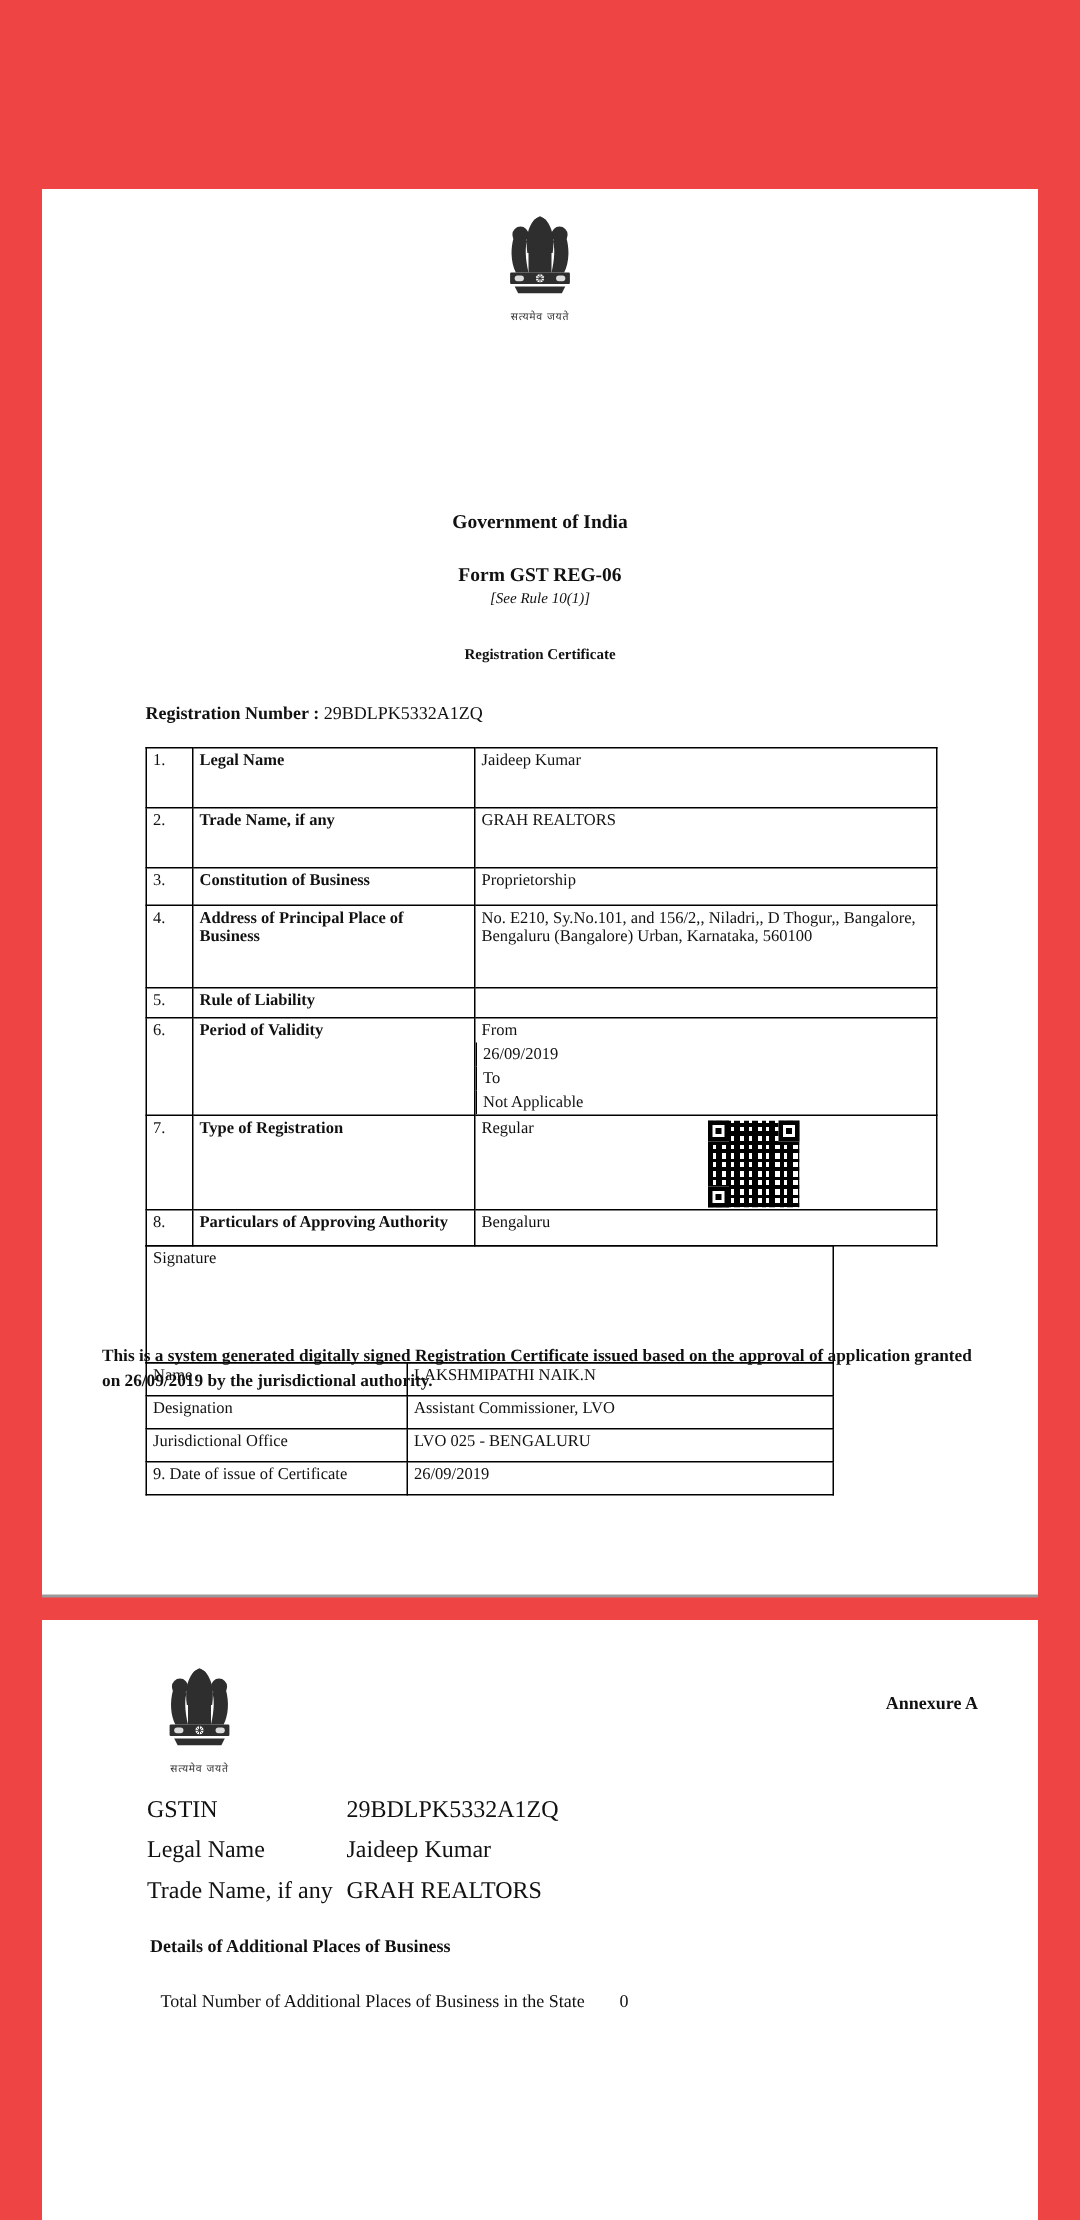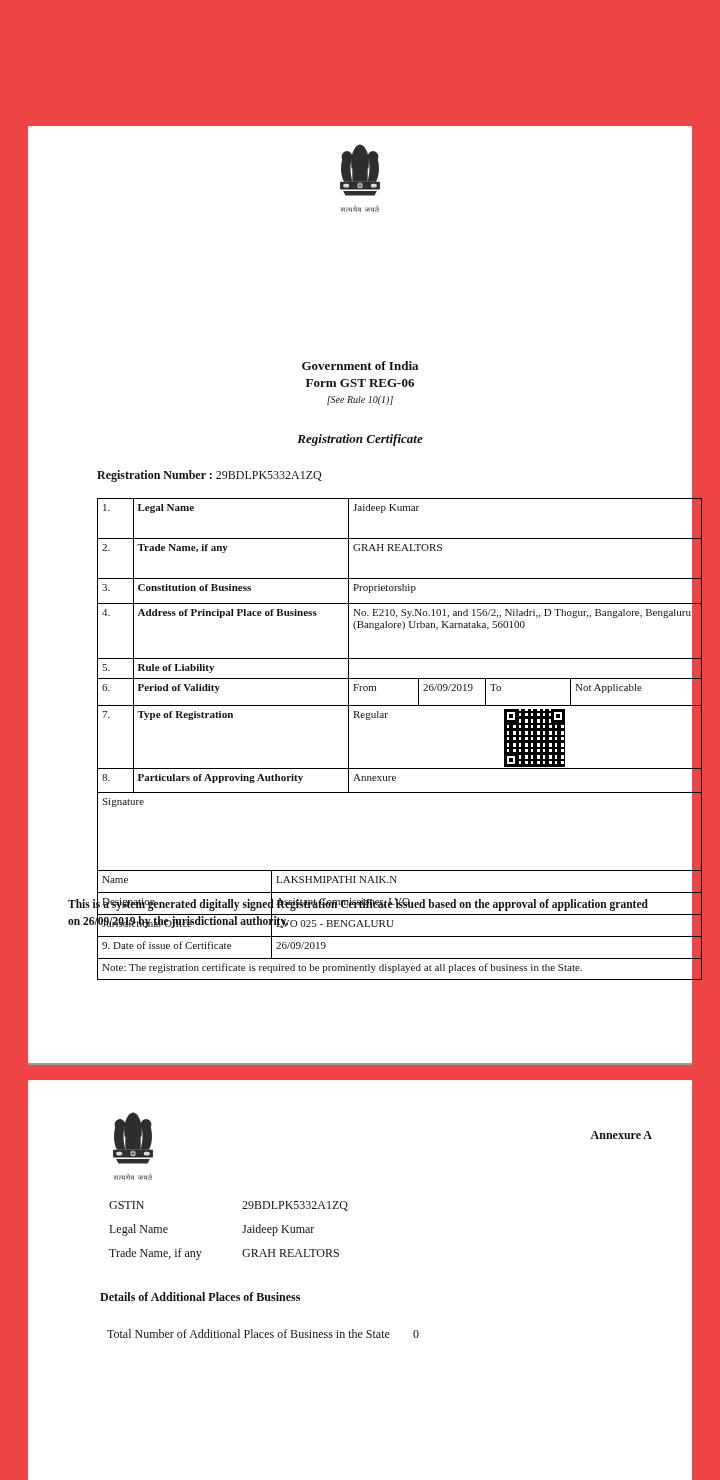--- a/index.html
+++ b/index.html
@@ -13,40 +13,40 @@
   .page2 { top:1080px; height:400px; }
 
   
   .emblem { position:absolute; text-align:center; }
   .emblem-p1 { left:50%; top:16px; transform:translateX(-50%); width:70px; }
   .emblem-p2 { left:70px; top:30px; width:70px; }
   .motto { font-family:"DejaVu Sans",sans-serif; font-size:7px; color:#333; margin-top:1px; letter-spacing:0.5px; white-space:nowrap; }
 
   
   .cline { position:absolute; left:0; width:100%; text-align:center; }
-  .hdr-gov   { top:232px; font-size:13px; font-weight:bold; }
+  .hdr-gov   { top:214px; font-size:13px; font-weight:bold; }
   .hdr-form  { top:249px; font-size:13px; font-weight:bold; }
   .hdr-rule  { top:268px; font-size:10px; font-style:italic; }
-  .hdr-title { top:305px; font-size:13px; font-weight:bold;font-style:italic; }
+  .hdr-title { top:305px; font-size:10px; font-weight:bold; }
   .regline { position:absolute; left:69px; top:342px; font-size:12px; }
   .regline .lbl { font-weight:bold; }
 
   
   .tables { position:absolute; left:69px; top:372px; width:527px; }
-  table { border-collapse:collapse; table-layout:fixed; width:605px; }
+  table { border-collapse:collapse; table-layout:fixed; width:459px; }
   td { border:1px solid #000; vertical-align:top; font-size:11px; padding:2px 4px; overflow:hidden; }
   .t2, .t3, .t4 { margin-top:-1px; }
   .c-num { width:31px; }
   .c-label { width:188px; font-weight:bold; }
   .c-value { width:308px; }
   .r1 td { height:40px; } .r2 td { height:40px; } .r3 td { height:25px; }
   .r4 td { height:55px; } .r5 td { height:20px; } .r6 td { height:27px; }
   .r7 td { height:63px; } .r8 td { height:24px; }
   .pv-cell { padding:0; }
-  .pv { display:flex; height:100%; }
+  .pv { display:flex; height:100%;flex-direction:column; }
   .pv span { display:block; padding:2px 4px; height:100%; }
   .pv .pv1 { width:69px; }
   .pv .pv2 { width:67px; border-left:1px solid #000; }
   .pv .pv3 { width:85px; border-left:1px solid #000; }
   .pv .pv4 { width:87px; border-left:1px solid #000; }
   .cell-rel { position:relative; }
 
   
   .qr { position:absolute; left:155px; top:3px; width:61px; height:58px;
         background:
@@ -60,22 +60,22 @@
   .sig td { height:78px; }
   .t3 .o-label { width:174px; }
   .t3 td { height:22px; }
   .t4 td { height:21px; }
 
   .footer { position:absolute; left:40px; top:770px; width:588px;
             font-size:11.5px; font-weight:bold; line-height:17px; }
 
   
   .annexure { position:absolute; right:40px; top:48px; font-size:12px; font-weight:bold;margin-left:17px; }
-  .fields { position:absolute; left:81px; top:118px; display:grid;
-            grid-template-columns:133px auto; row-gap:9px; font-size:12px; }
+  .fields { position:absolute; left:70px; top:118px; display:grid;
+            grid-template-columns:133px auto; row-gap:9px; font-size:16px; }
   .p2-heading { position:absolute; left:72px; top:210px; font-size:12px; font-weight:bold; }
   .p2-total { position:absolute; left:79px; top:247px; font-size:12px; }
   .p2-total .t-lbl { display:inline-block; width:303px; }
 </style>
 </head>
 <body>
 
 <div class="screen">
 
   <div class="page page1">
@@ -166,21 +166,21 @@
             <div class="qr">
               <div class="f f1"></div>
               <div class="f f2"></div>
               <div class="f f3"></div>
             </div>
           </td>
         </tr>
         <tr class="r8">
           <td class="c-num">8.</td>
           <td class="c-label">Particulars of Approving Authority</td>
-          <td class="c-value">Annexure</td>
+          <td class="c-value">Bengaluru</td>
         </tr>
       </tbody>
         </table>
 
       <table class="t2">
         <tbody>
             <tr class="sig">
           <td>Signature</td>
         </tr>
       </tbody>
@@ -200,27 +200,20 @@
           <td class="o-label">Jurisdictional Office</td>
           <td>LVO 025 - BENGALURU</td>
         </tr>
         <tr>
           <td class="o-label">9. Date of issue of Certificate</td>
           <td>26/09/2019</td>
         </tr>
       </tbody>
         </table>
 
-      <table class="t4">
-        <tbody>
-            <tr>
-          <td>Note: The registration certificate is required to be prominently displayed at all places of business in the State.</td>
-        </tr>
-      </tbody>
-        </table>
     </div>
 
     <div class="footer">This is a system generated digitally signed Registration Certificate issued based on the approval of application granted on 26/09/2019 by the jurisdictional authority.</div>
   </div>
 
   <div class="page page2">
 
     <div class="emblem emblem-p2">
       <svg width="46" height="58" viewBox="0 0 60 74">
         <g fill="#2e2e2e">

